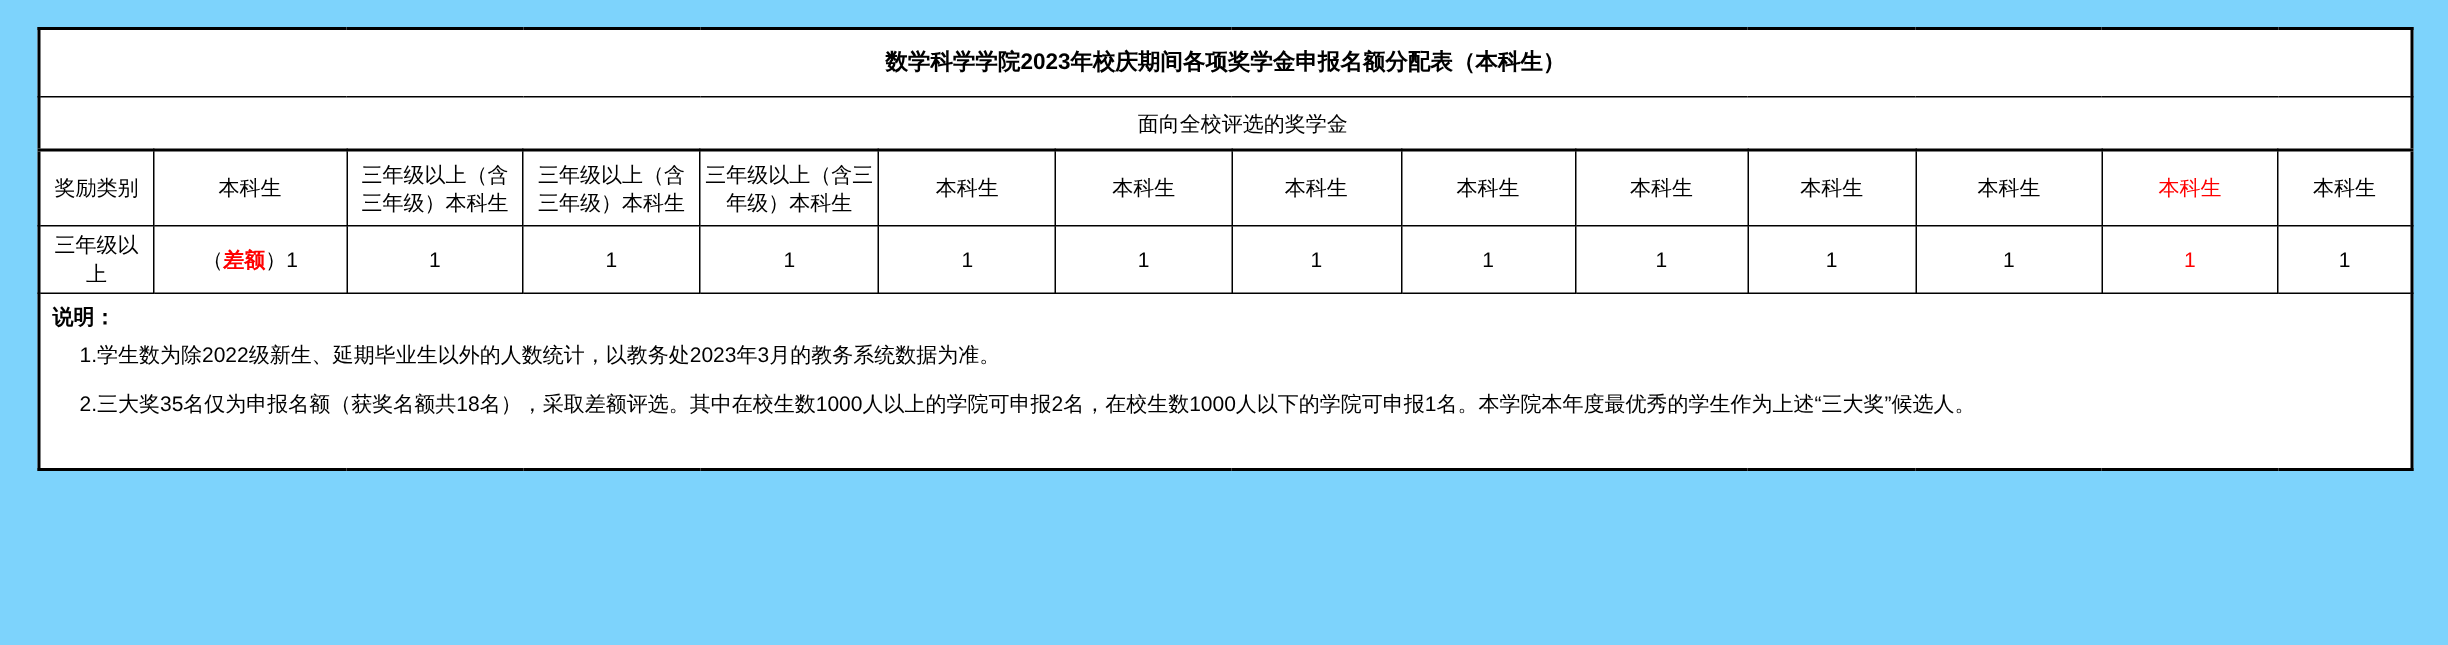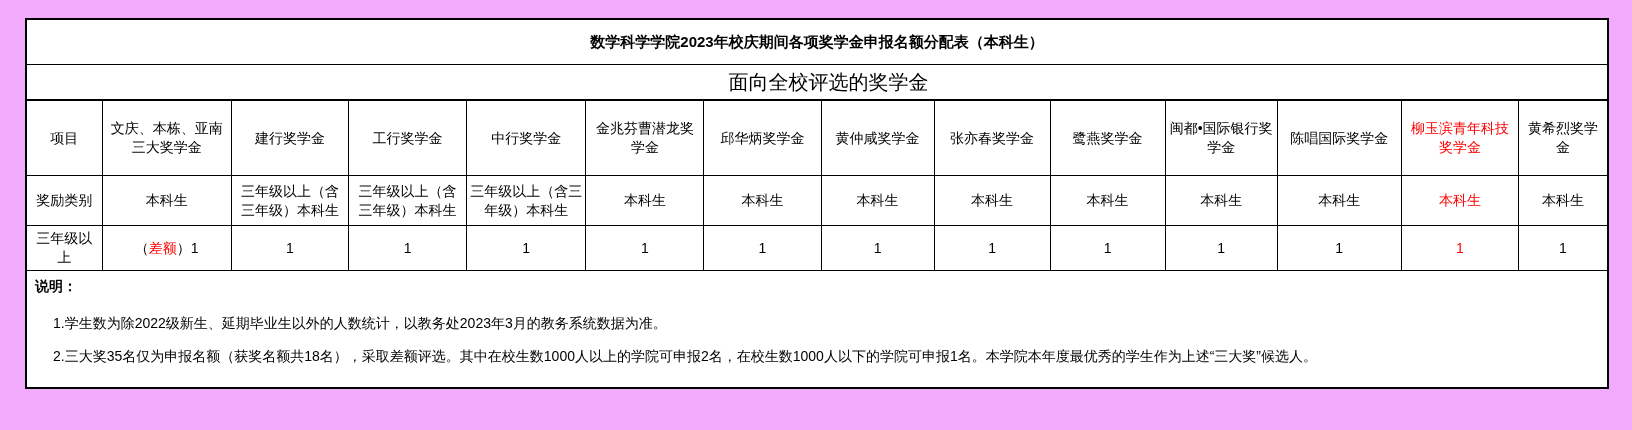--- a/index.html
+++ b/index.html
@@ -5,21 +5,21 @@
   html, body {
     margin: 0;
     padding: 0;
     background: #ffffff;
     font-family: "Liberation Sans", "DejaVu Sans", sans-serif;
   }
   .sheet {
     position: relative;
     width: 1632px;
     height: 430px;
-    background: #f0abfc;
+    background: #7dd3fc;
     overflow: hidden;
   }
   table.scholarship {
     position: absolute;
     left: 25px;
     top: 18px;
     width: 1584px;
     border-collapse: collapse;
     table-layout: fixed;
     border: 2px solid #000000;
@@ -37,40 +37,40 @@
     word-break: break-all;
   }
   tr.title-row td {
     height: 40px;
     font-weight: bold;
     font-size: 15px;
     border-bottom: 1px solid #000000;
   }
   tr.subtitle-row td {
     height: 30px;
-    font-size: 20px;
+    font-size: 14px;
     border-bottom: 2px solid #000000;
     padding-left: 26px;
   }
   tr.header-row td { height: 70px; }
   tr.amount-row td { height: 44px; }
   tr.category-row td { height: 45px; }
   tr.quota-row td { height: 40px; }
   td.red-cell { color: #ff0000; }
-  .red-bold { color: #ff0000; font-weight: normal; }
+  .red-bold { color: #ff0000; font-weight: bold; }
   tr.notes-row td {
     height: 104px;
     text-align: left;
     vertical-align: top;
     padding: 6px 8px;
   }
   .notes-heading {
     font-weight: bold;
     font-size: 14px;
-    margin-bottom: 18px;
+    margin-bottom: 6px;
   }
   .note-line {
     font-size: 14px;
     margin-bottom: 14px;
     margin-left: 18px;
   }
 </style>
 </head>
 <body>
 
@@ -95,36 +95,20 @@
 
     <tbody>
         <tr class="title-row">
       <td colspan="14">数学科学学院2023年校庆期间各项奖学金申报名额分配表（本科生）</td>
     </tr>
 
     <tr class="subtitle-row">
       <td colspan="14">面向全校评选的奖学金</td>
     </tr>
 
-    <tr class="header-row">
-      <td>项目</td>
-      <td>文庆、本栋、亚南三大奖学金</td>
-      <td>建行奖学金</td>
-      <td>工行奖学金</td>
-      <td>中行奖学金</td>
-      <td>金兆芬曹潜龙奖学金</td>
-      <td>邱华炳奖学金</td>
-      <td>黄仲咸奖学金</td>
-      <td>张亦春奖学金</td>
-      <td>鹭燕奖学金</td>
-      <td>闽都•国际银行奖学金</td>
-      <td>陈唱国际奖学金</td>
-      <td class="red-cell">柳玉滨青年科技奖学金</td>
-      <td>黄希烈奖学金</td>
-    </tr>
 
 
     <tr class="category-row">
       <td>奖励类别</td>
       <td>本科生</td>
       <td>三年级以上（含三年级）本科生</td>
       <td>三年级以上（含三年级）本科生</td>
       <td>三年级以上（含三年级）本科生</td>
       <td>本科生</td>
       <td>本科生</td>

